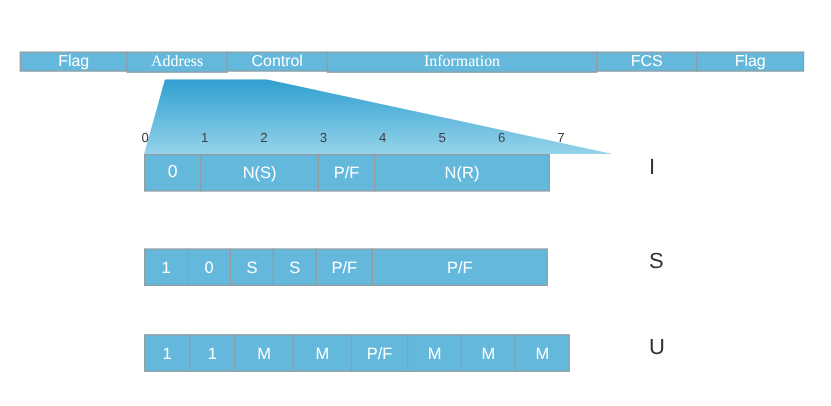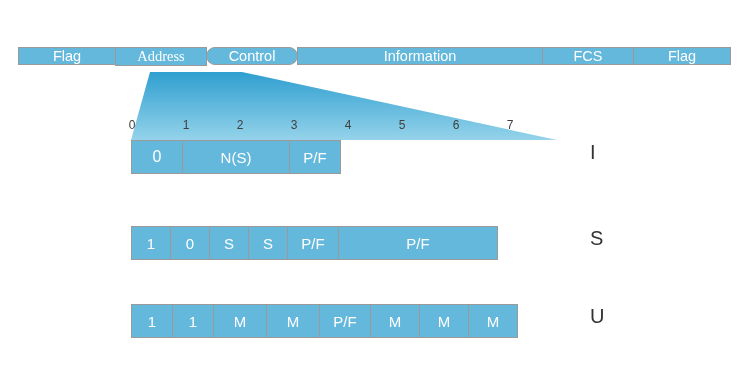--- a/index.html
+++ b/index.html
@@ -102,22 +102,22 @@
   #label-u { left: 590px; top: 305px; }
 </style>
 </head>
 <body>
 
 <div id="stage">
 
   <div id="frame-row">
       <div class="frame-cell" style="width: 98px;">Flag</div>
       <div class="frame-cell" style="width: 92px; font-family: Liberation Serif, serif;">Address</div>
-      <div class="frame-cell" style="width: 92px; border-radius: 16px;">Control</div>
-      <div class="frame-cell" style="width: 246px;">Information</div>
+      <div class="frame-cell" style="width: 92px;">Control</div>
+      <div class="frame-cell" style="width: 246px; font-family: Liberation Serif, serif;">Information</div>
       <div class="frame-cell" style="width: 92px;">FCS</div>
       <div class="frame-cell" style="width: 98px;">Flag</div>
     </div>
 
   <svg id="funnel" viewBox="0 0 460 68" preserveAspectRatio="none">
     <defs>
       <linearGradient id="funnelGrad" x1="0" y1="0" x2="0" y2="1">
         <stop offset="0%" stop-color="#2f9fd0"></stop>
         <stop offset="100%" stop-color="#95d3ea"></stop>
       </linearGradient>
@@ -133,20 +133,21 @@
       <span class="bit-num" style="left: 220px;">4</span>
       <span class="bit-num" style="left: 274px;">5</span>
       <span class="bit-num" style="left: 328px;">6</span>
       <span class="bit-num" style="left: 382px;">7</span>
     </div>
 
   <div class="fmt-row" id="row-i">
       <div class="fmt-cell big" style="width: 52px;">0</div>
       <div class="fmt-cell" style="width: 108px;">N(S)</div>
       <div class="fmt-cell" style="width: 52px;">P/F</div>
+      <div class="fmt-cell" style="width: 160px;">N(R)</div>
     </div>
   <div class="fmt-label" id="label-i">I</div>
 
   <div class="fmt-row" id="row-s">
       <div class="fmt-cell" style="width: 40px;">1</div>
       <div class="fmt-cell" style="width: 40px;">0</div>
       <div class="fmt-cell" style="width: 40px;">S</div>
       <div class="fmt-cell" style="width: 40px;">S</div>
       <div class="fmt-cell" style="width: 52px;">P/F</div>
       <div class="fmt-cell" style="width: 160px;">P/F</div>

